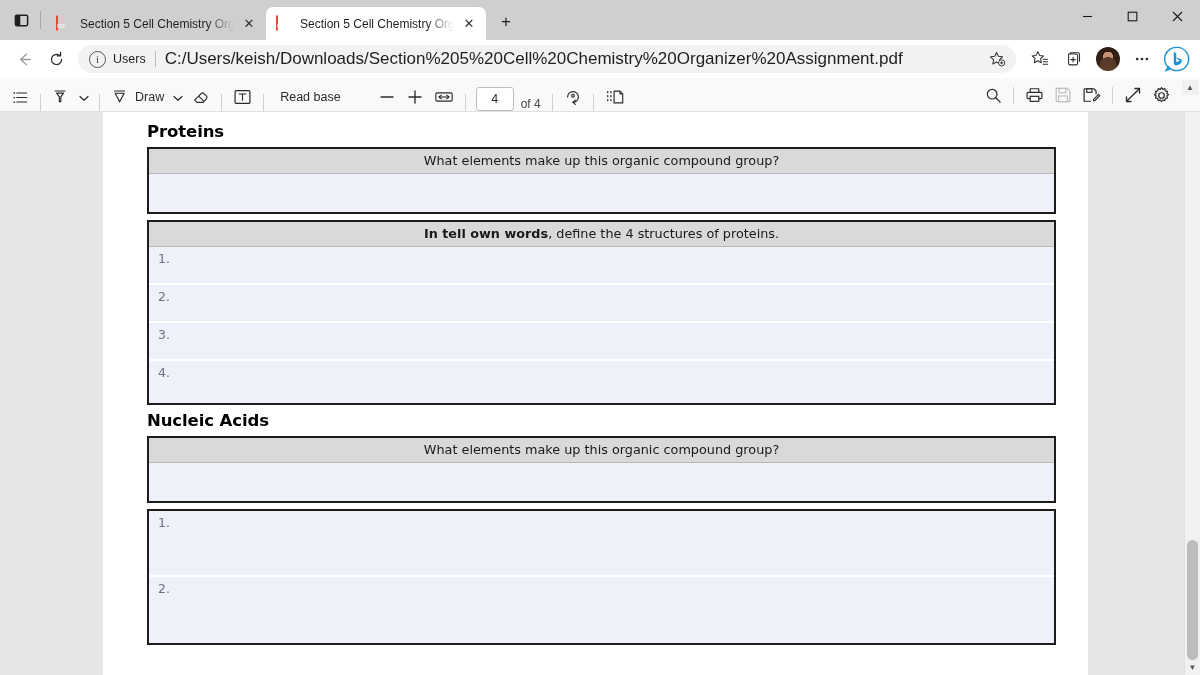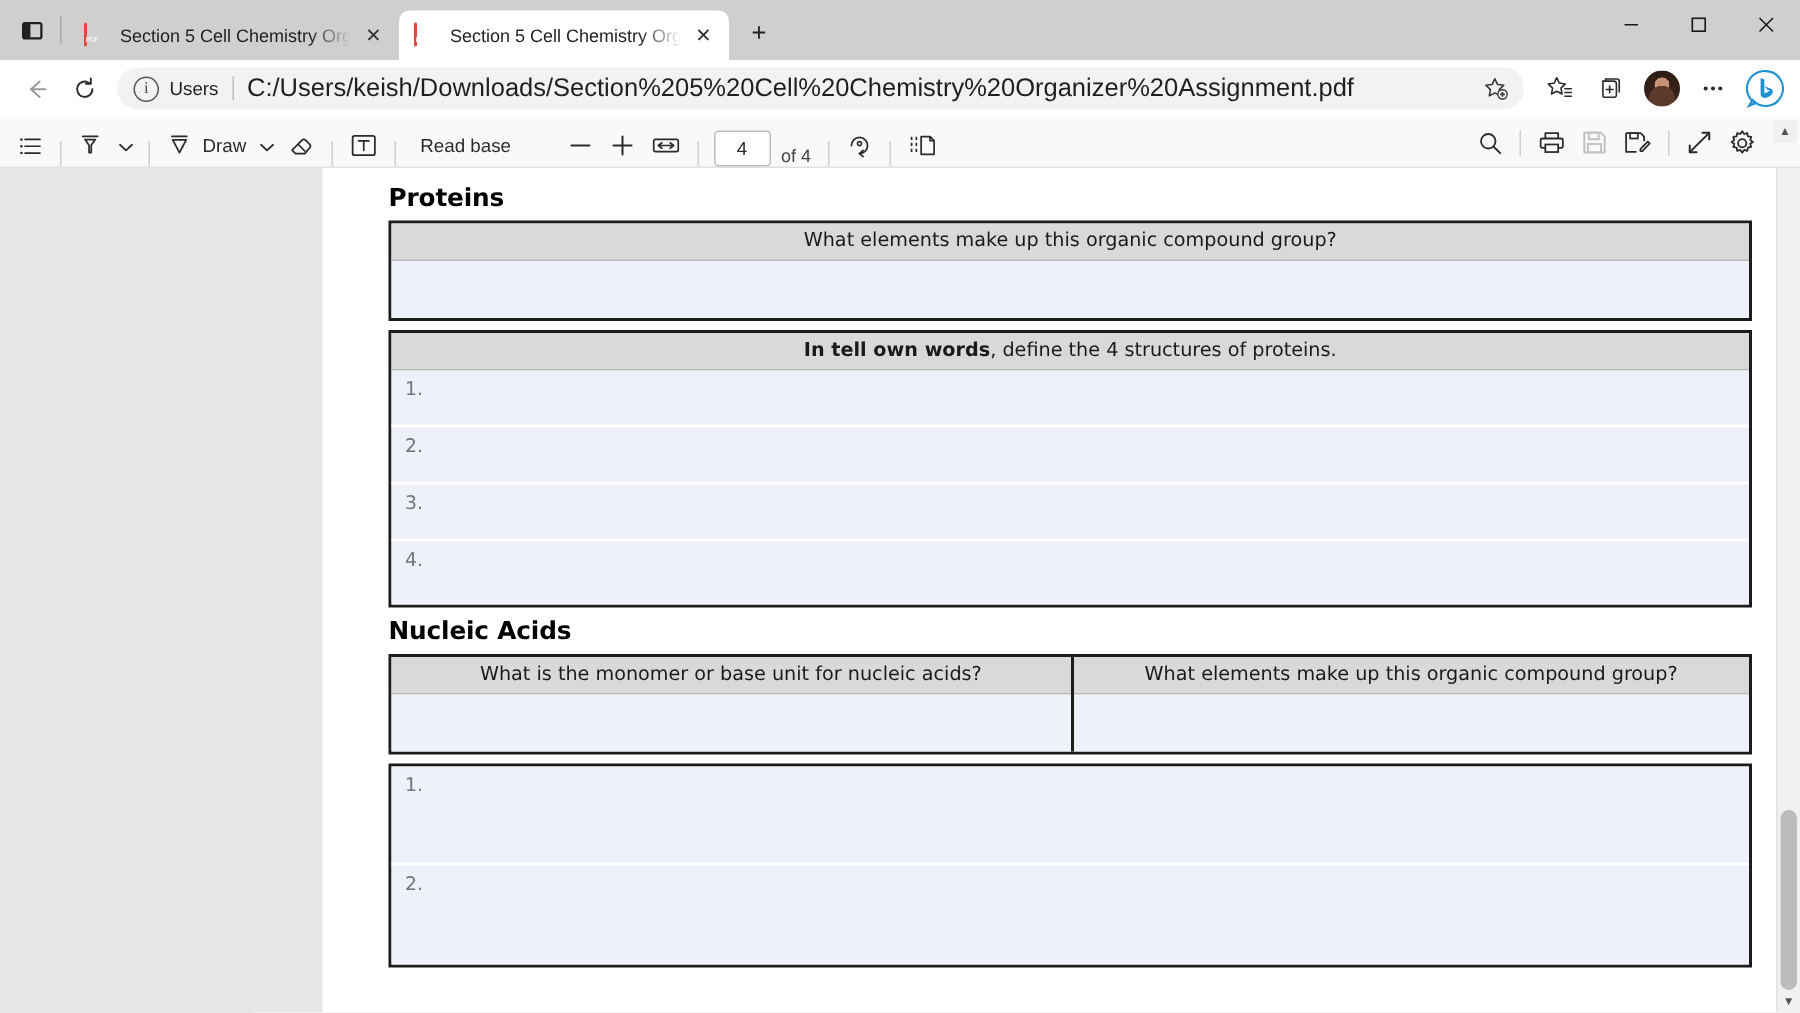--- a/index.html
+++ b/index.html
@@ -281,21 +281,21 @@
     cursor: pointer;
   }
 
   
   .viewer {
     flex: 1 1 auto;
     background: #e6e6e6;
     position: relative;
     overflow: hidden;
     display: flex;
-    justify-content: flex-end;
+    justify-content: center;
   }
   .page {
     width: 985px;
     background: #ffffff;
     position: relative;
     padding: 10px 38px 0 44px;
     margin-left: -9px;
   }
 
   
@@ -657,24 +657,20 @@
         <div class="numrow h38">1.</div>
         <div class="numrow h38">2.</div>
         <div class="numrow h38">3.</div>
         <div class="numrow h42">4.</div>
       </div>
 
       <h2 class="doc-h2 second">Nucleic Acids</h2>
 
       <div class="tblbox pair">
         <div class="qcol">
-          <div class="qhead">What is the monomer or base unit for nucleic acids?</div>
-          <div class="qans"></div>
-        </div>
-        <div class="qcol">
           <div class="qhead">What elements make up this organic compound group?</div>
           <div class="qans"></div>
         </div>
       </div>
 
       <div class="tblbox">
         <div class="numrow h66">1.</div>
         <div class="numrow h66">2.</div>
 
       </div>

